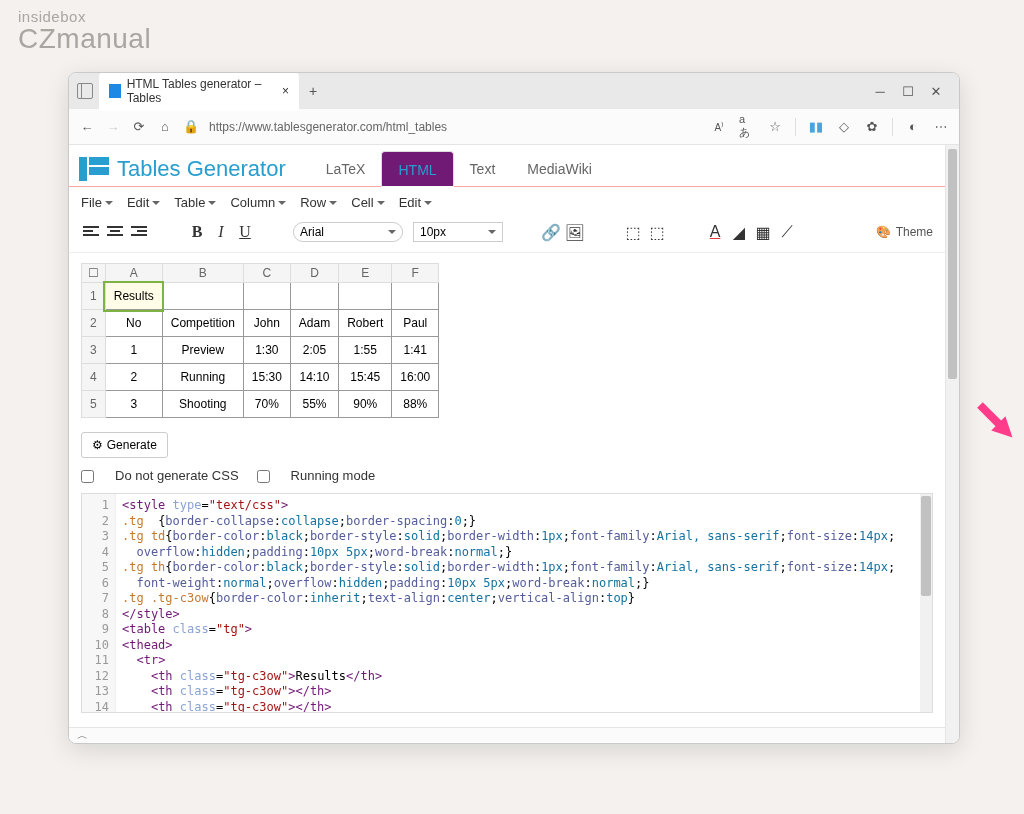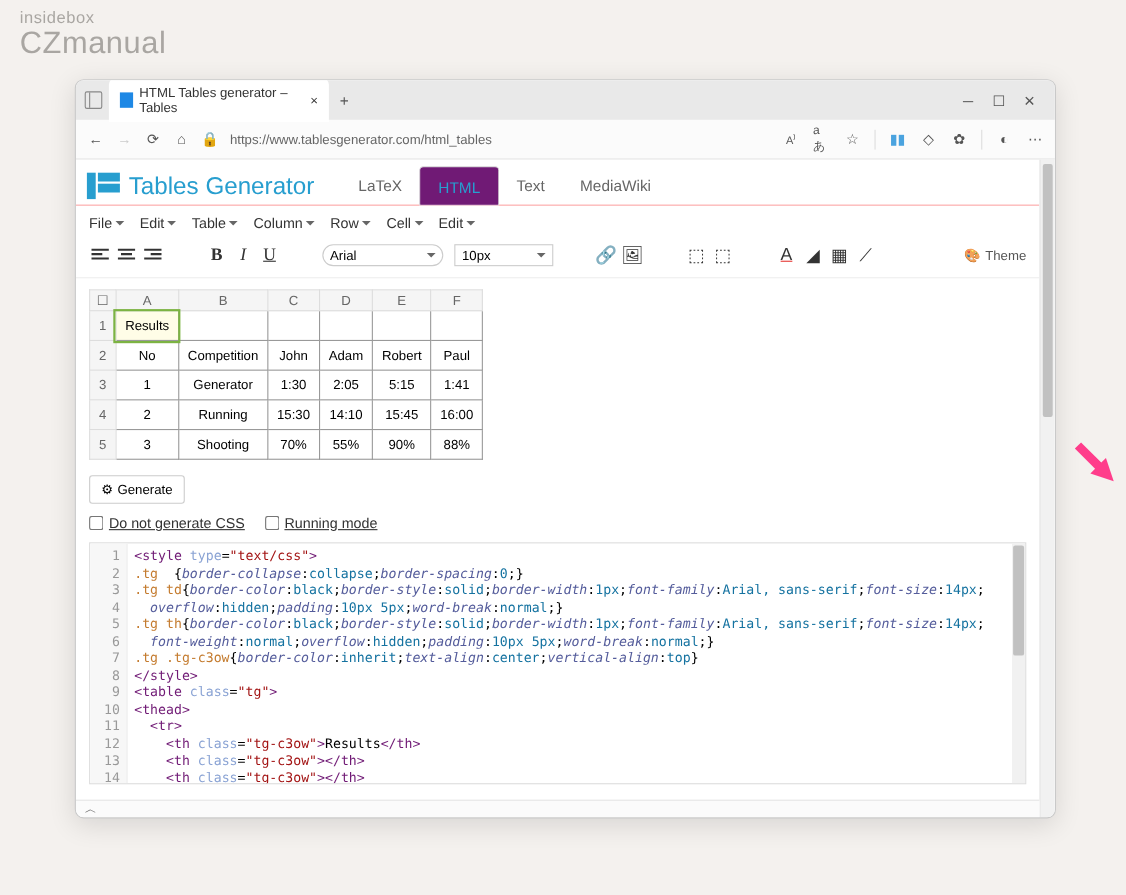--- a/index.html
+++ b/index.html
@@ -68,39 +68,39 @@
 .sheet td { border:1px solid #999; padding:6px 8px; text-align:center;}
 .sheet td.sel-cell { background:#fffde7; outline:2px solid #7cb342;}
 .sheet th.corner { background:#f5f5f5;}
 
 
 .genrow { padding:4px 12px;}
 .genbtn { border:1px solid #ccc; background:#fff; padding:5px 10px; font-size:12px; border-radius:3px; cursor:pointer; display:inline-flex;align-items:center;gap:4px;}
 
 
 .optsrow { padding:6px 12px; display:flex; gap:18px; font-size:13px; color:#333;}
-.optsrow label { display:flex; align-items:center; gap:5px; cursor:pointer;text-decoration:underline;}
+.optsrow label { display:flex; align-items:flex-end; gap:21px; cursor:pointer;}
 .optsrow input[type=checkbox]{width:13px;height:13px;}
 
 
 .resulthdr { padding:2px 12px 6px; display:flex; align-items:center;}
 .resulthdr .lbl { font-size:13px;}
 .resulthdr .hint { color:#aaa; font-size:12px; margin-left:2px;}
 .resulthdr .actions { margin-left:auto; display:flex; gap:8px;}
 .pbtn { border:1px solid #ccc; background:#fff; padding:5px 10px; font-size:12px; border-radius:3px; cursor:pointer; display:inline-flex;align-items:center;gap:5px;}
 .cbtn { background:#5cb85c; color:#fff; padding:5px 10px; font-size:12px; border-radius:3px; cursor:pointer; display:inline-flex;align-items:center;gap:5px; border:1px solid #4cae4c;}
 
 
 .codepanel { margin:4px 12px 0; border:1px solid #ddd; height:220px; overflow:hidden; position:relative; font-family:Consolas,Monaco,monospace; font-size:12px;}
 .codepanel .gutter { position:absolute; left:0; top:0; bottom:0; width:34px; background:#f7f7f7; border-right:1px solid #eee; text-align:right; padding:4px 6px 0 0; color:#999; line-height:15.5px;}
 .codepanel .code { margin-left:34px; padding:4px 6px; line-height:15.5px; white-space:pre;}
 .codepanel .cscroll{position:absolute;right:0;top:0;bottom:0;width:12px;background:#f1f1f1;}
 .codepanel .cscroll .cthumb{position:absolute;top:2px;left:1px;right:1px;height:100px;background:#c1c1c1;border-radius:2px;}
 
-.tok-tag{color:#701a75;} .tok-attr{color:#8aa3d4;text-align:right;} .tok-str{color:#a31515;} .tok-sel{color:#c47b2e;} .tok-prop{color:#545c9b;font-style:italic;} .tok-val{color:#1472a0;}
+.tok-tag{color:#701a75;} .tok-attr{color:#8aa3d4;text-align:right;} .tok-str{color:#a31515;} .tok-sel{color:#c47b2e;} .tok-prop{color:#545c9b;} .tok-val{color:#1472a0;}
 
 
 .bottombar{position:absolute;left:0;right:14px;bottom:0;height:16px;background:#fbfbfb;border-top:1px solid #e5e5e5;display:flex;align-items:center;padding:0 8px;}
 .bottombar .cheva{font-size:11px;color:#666;}
 
 
 .arrow { position:absolute; top:446px; left:1004px; width:0; transform:rotate(225deg); transform-origin:0 0;}
 .arrow svg{overflow:visible;}
 
 .winbtn{width:14px;height:14px;display:flex;align-items:center;justify-content:center;font-size:13px;cursor:pointer;}
@@ -294,24 +294,24 @@
             <td>No</td>
             <td>Competition</td>
             <td>John</td>
             <td>Adam</td>
             <td>Robert</td>
             <td>Paul</td>
               </tr>
           <tr>
                 <th class="rowh">3</th>
             <td>1</td>
-            <td>Generator</td>
+            <td>Preview</td>
             <td>1:30</td>
             <td>2:05</td>
-            <td>5:15</td>
+            <td>1:55</td>
             <td>1:41</td>
               </tr>
           <tr>
                 <th class="rowh">4</th>
             <td>2</td>
             <td>Running</td>
             <td>15:30</td>
             <td>14:10</td>
             <td>15:45</td>
             <td>16:00</td>

